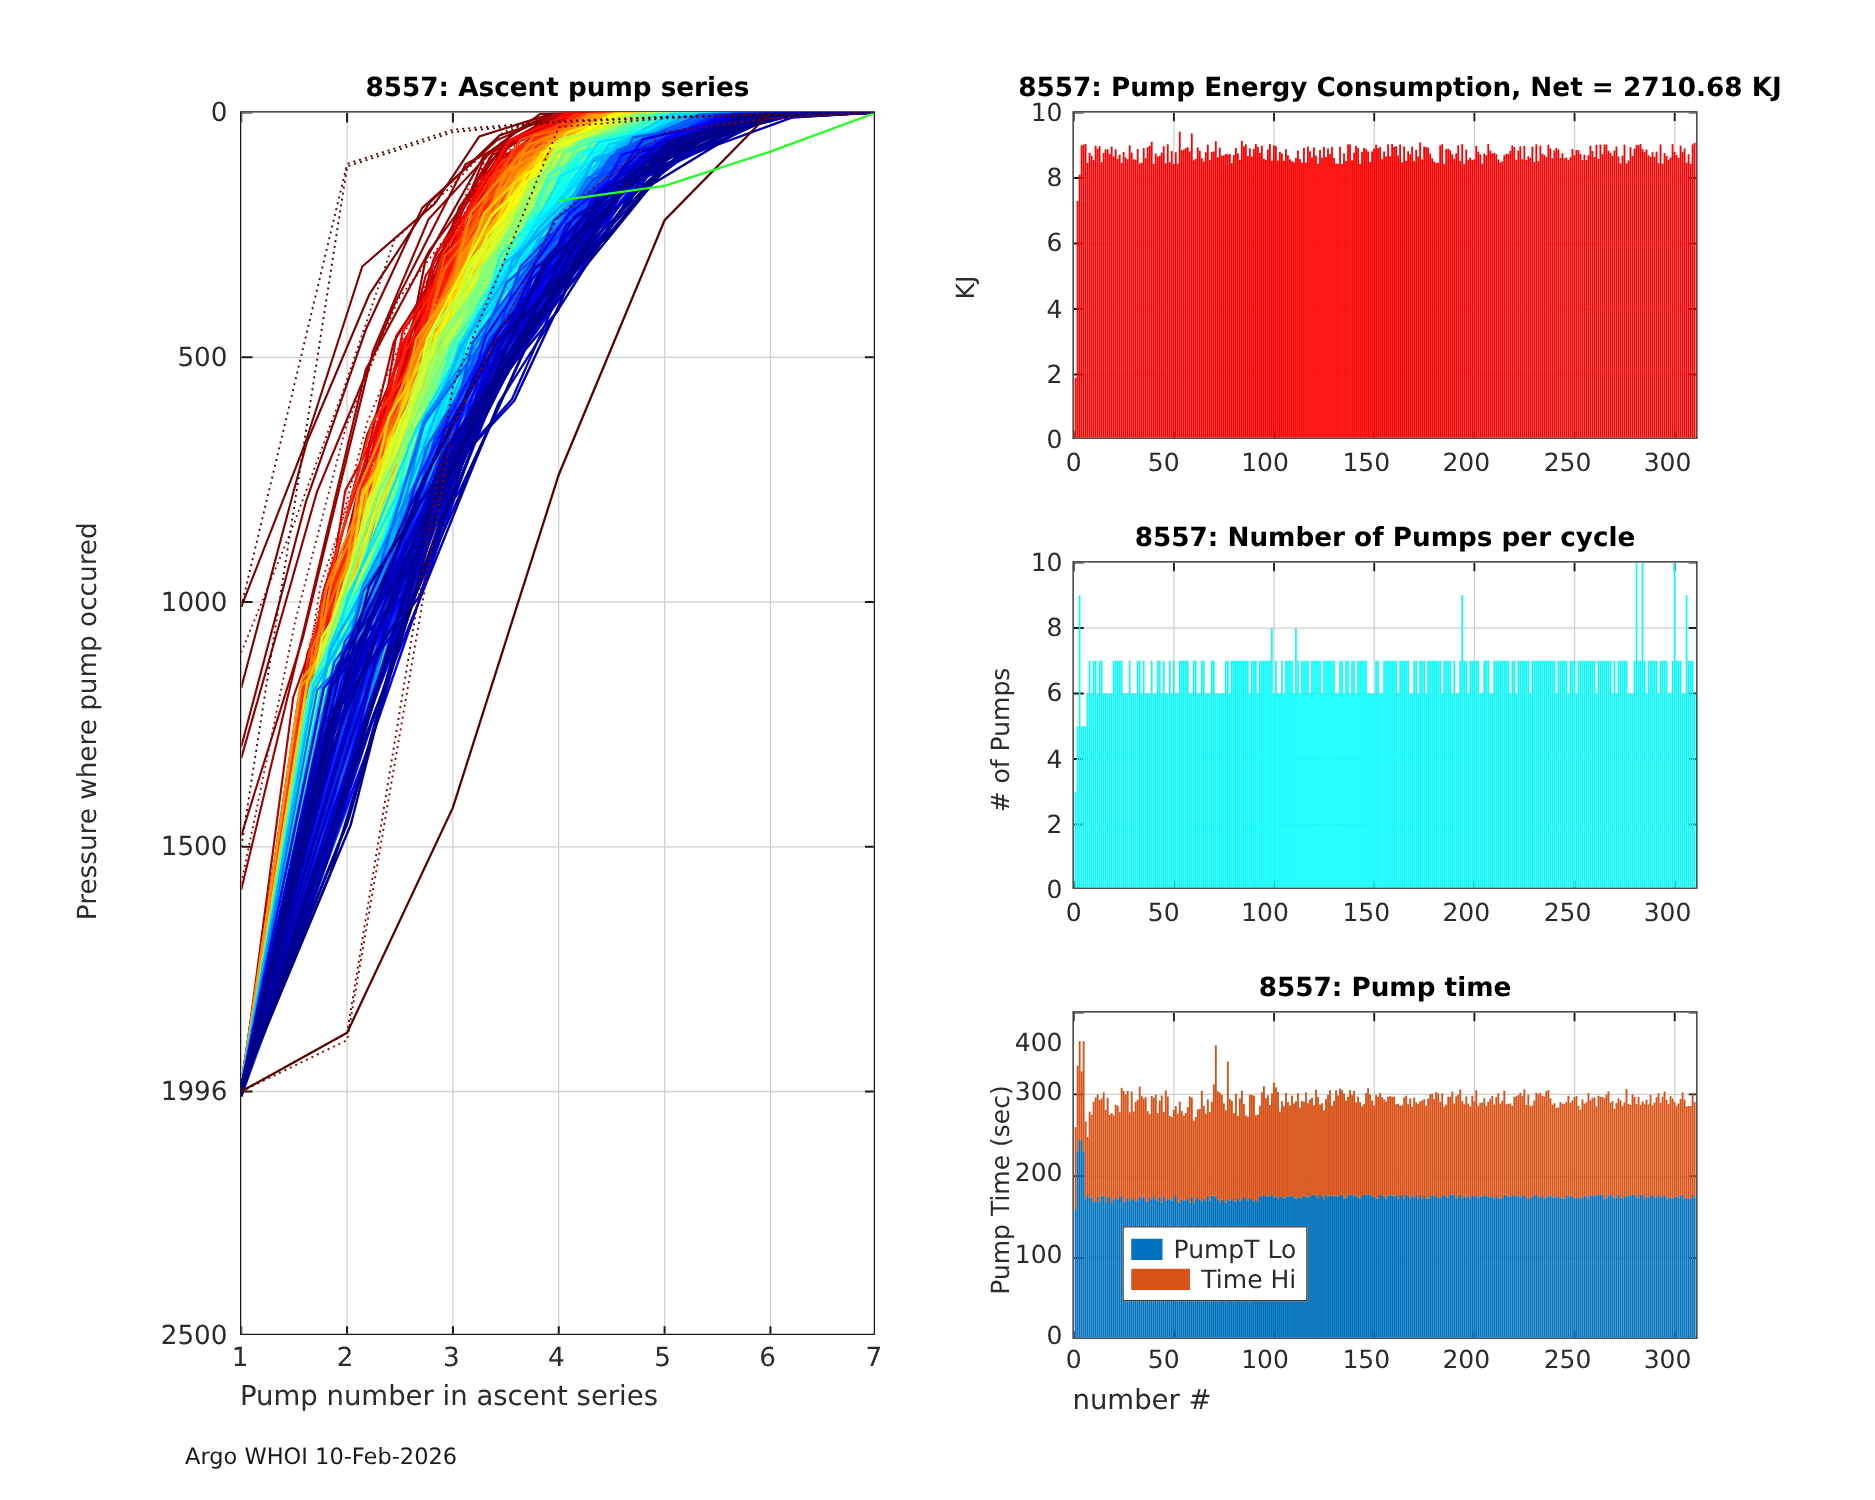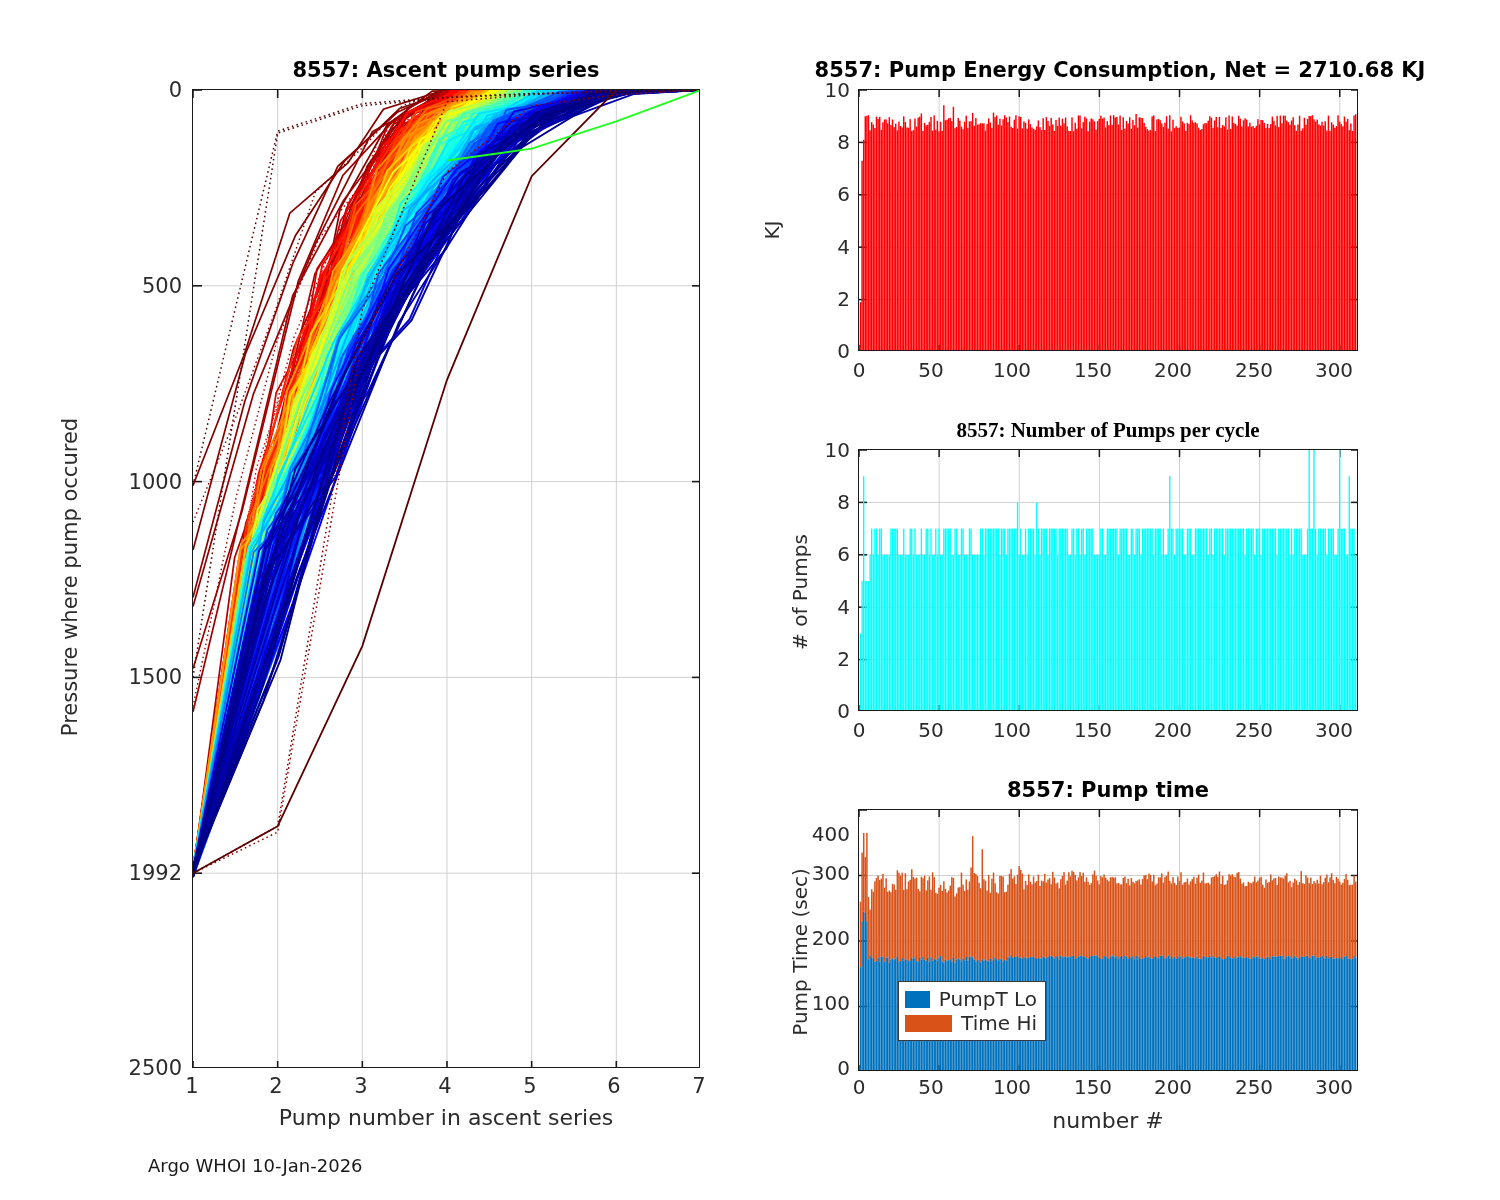--- a/index.html
+++ b/index.html
@@ -8,21 +8,21 @@
     font-family:"DejaVu Sans","Liberation Sans",sans-serif;
     position:relative;overflow:hidden;
   }
   .fig{position:absolute;left:0;top:0;width:1500px;height:1183px;}
 
   
   .panel{position:absolute;}
   .plotbox{position:absolute;box-sizing:border-box;border:1.6px solid #1a1a1a;background:#ffffff;overflow:hidden;}
   .ptitle{position:absolute;text-align:center;font-weight:bold;color:#000;white-space:nowrap;}
   .ylab{position:absolute;transform-origin:50% 50%;transform:rotate(-90deg);white-space:nowrap;color:#2b2b2b;}
-  .xlab{position:absolute;text-align:center;white-space:nowrap;color:#2b2b2b;}
+  .xlab{position:absolute;text-align:left;white-space:nowrap;color:#2b2b2b;}
   .ytick{position:absolute;text-align:right;white-space:nowrap;color:#2b2b2b;}
   .xtick{position:absolute;text-align:center;white-space:nowrap;color:#2b2b2b;}
   .footer{position:absolute;color:#1a1a1a;white-space:nowrap;}
 
   
   svg{display:block;}
 
   
   .legend{
     position:absolute;box-sizing:border-box;
@@ -42,21 +42,21 @@
     <div class="ptitle" style="left:192px;top:58px;width:508px;font-size:21px;">8557: Ascent pump series</div>
 
     <div class="ylab" style="left:-210px;top:565px;width:560px;text-align:center;font-size:21px;">Pressure where pump occured</div>
 
     <div class="xlab" style="left:192px;top:1105px;width:508px;font-size:22px;">Pump number in ascent series</div>
 
     <div class="ytick" style="left:120px;top:78px;width:62px;font-size:21px;">0</div>
     <div class="ytick" style="left:120px;top:274px;width:62px;font-size:21px;">500</div>
     <div class="ytick" style="left:120px;top:470px;width:62px;font-size:21px;">1000</div>
     <div class="ytick" style="left:120px;top:665px;width:62px;font-size:21px;">1500</div>
-    <div class="ytick" style="left:120px;top:861px;width:62px;font-size:21px;">1992</div>
+    <div class="ytick" style="left:120px;top:861px;width:62px;font-size:21px;">1996</div>
     <div class="ytick" style="left:120px;top:1056px;width:62px;font-size:21px;">2500</div>
 
     <div class="xtick" style="left:178px;top:1074px;width:28px;font-size:21px;">1</div>
     <div class="xtick" style="left:262px;top:1074px;width:28px;font-size:21px;">2</div>
     <div class="xtick" style="left:347px;top:1074px;width:28px;font-size:21px;">3</div>
     <div class="xtick" style="left:431px;top:1074px;width:28px;font-size:21px;">4</div>
     <div class="xtick" style="left:516px;top:1074px;width:28px;font-size:21px;">5</div>
     <div class="xtick" style="left:600px;top:1074px;width:28px;font-size:21px;">6</div>
     <div class="xtick" style="left:685px;top:1074px;width:28px;font-size:21px;">7</div>
 
@@ -787,21 +787,21 @@
             <rect x="491.14" y="33.43" width="1.45" height="228.57" fill="#ff0000"></rect>
             <rect x="492.74" y="40.93" width="1.45" height="221.07" fill="#ff0000"></rect>
             <rect x="494.34" y="25.56" width="1.45" height="236.44" fill="#ff0000"></rect>
             <rect x="495.94" y="24.23" width="1.45" height="237.77" fill="#ff0000"></rect>
           </g>
         </svg>
     </div>
   </div>
 
   <div class="panel">
-    <div class="ptitle" style="left:858px;top:418px;width:500px;font-size:21px;font-family:Liberation Serif, serif;">8557: Number of Pumps per cycle</div>
+    <div class="ptitle" style="left:858px;top:418px;width:500px;font-size:21px;">8557: Number of Pumps per cycle</div>
 
     <div class="ylab" style="left:715px;top:580px;width:170px;text-align:center;font-size:20px;"># of Pumps</div>
 
     <div class="ytick" style="left:798px;top:438px;width:52px;font-size:20px;">10</div>
     <div class="ytick" style="left:798px;top:490px;width:52px;font-size:20px;">8</div>
     <div class="ytick" style="left:798px;top:542px;width:52px;font-size:20px;">6</div>
     <div class="ytick" style="left:798px;top:595px;width:52px;font-size:20px;">4</div>
     <div class="ytick" style="left:798px;top:647px;width:52px;font-size:20px;">2</div>
     <div class="ytick" style="left:798px;top:699px;width:52px;font-size:20px;">0</div>
 
@@ -1853,15 +1853,15 @@
         <span class="legend-swatch" id="sw-lo" style="background: rgb(0, 114, 189);"></span>
         <span class="legend-text">PumpT Lo</span>
       </div>
       <div class="legend-row">
         <span class="legend-swatch" id="sw-hi" style="background: rgb(217, 83, 25);"></span>
         <span class="legend-text">Time Hi</span>
       </div>
     </div>
   </div>
 
-  <div class="footer" style="left:148px;top:1155px;font-size:18px;">Argo WHOI 10-Jan-2026</div>
+  <div class="footer" style="left:148px;top:1155px;font-size:18px;">Argo WHOI 10-Feb-2026</div>
 
 </div>
 
 </body></html>

